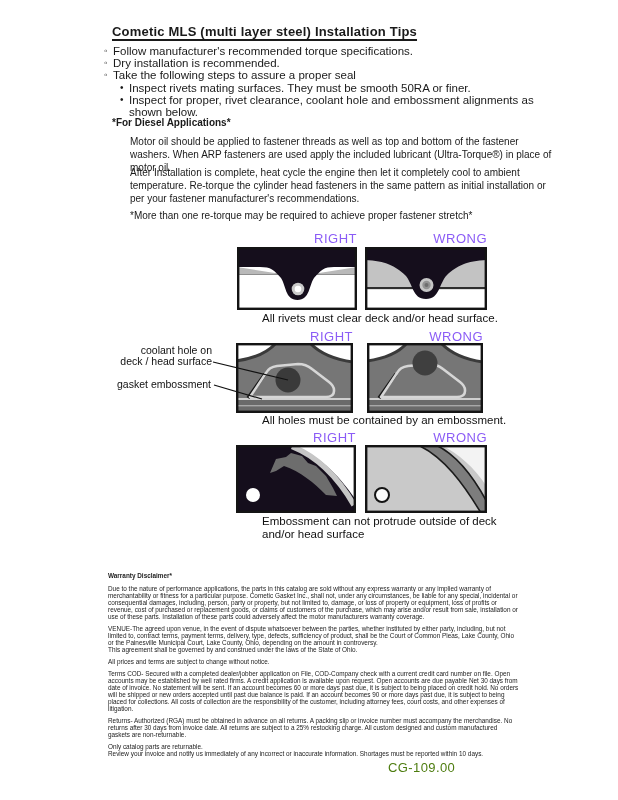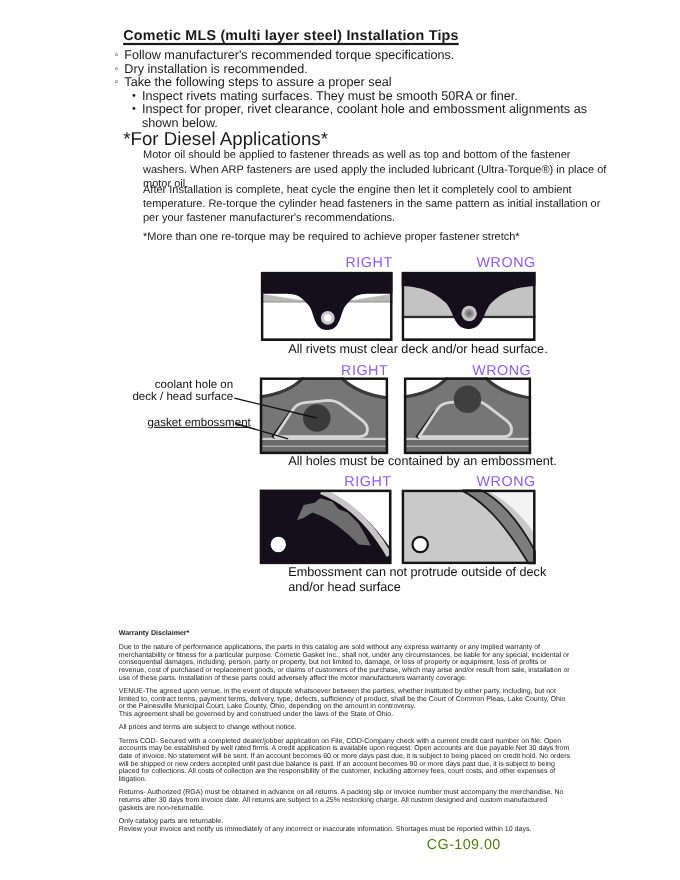--- a/index.html
+++ b/index.html
@@ -10,21 +10,21 @@
   .abs{position:absolute;}
   .title{
     font-size:13px;font-weight:bold;letter-spacing:0.2px;
     text-decoration:underline;text-underline-offset:3px;text-decoration-thickness:1.5px;
   }
   .body-txt{font-size:10px;line-height:13.2px;margin-left:18px;}
   .bullets{font-size:11.5px;line-height:12.2px;}
   .b-row{display:flex;align-items:flex-start;}
   .b-marker{width:9px;flex:none;font-size:10px;line-height:12.2px;}
   .sub{margin-left:16px;}
-  .sec-head{font-size:17px;font-weight:normal;}
+  .sec-head{font-size:10px;font-weight:bold;}
   .fig-label{font-size:13px;text-align:right;letter-spacing:0.5px;color:#8b5cf6;}
   .dbox{box-sizing:border-box;}
   .dbox svg{display:block;}
   .caption{font-size:11.5px;line-height:12.5px;color:#111;white-space:pre-line;margin-left:24px;}
   .side-label{font-size:10.5px;line-height:11px;text-align:right;white-space:pre-line;color:#111;}
   .fineprint{font-size:6.4px;line-height:7px;color:#1c1c1c;width:412px;}
   .fp-head{font-weight:bold;margin:0 0 6px 0;}
   .fp{margin:0 0 5px 0;white-space:pre-line;}
   .footer-code{font-size:13px;letter-spacing:0.4px;color:#4d7c0f;}
 </style>
@@ -93,21 +93,21 @@
     </svg>
   </div>
 
   <div class="abs caption" style="left:238px;top:312px;width:300px;">All rivets must clear deck and/or head surface.</div>
 
   <div class="abs fig-label" style="left:236px;top:329px;width:117px;">RIGHT</div>
   <div class="abs fig-label" style="left:367px;top:329px;width:116px;">WRONG</div>
 
   <div class="abs side-label" style="left:96px;top:345px;width:116px;">coolant hole on
 deck / head surface</div>
-  <div class="abs side-label" style="left:112px;top:379px;width:116px;text-decoration:underline;">gasket embossment</div>
+  <div class="abs side-label" style="left:95px;top:379px;width:116px;">gasket embossment</div>
 
   <div class="abs dbox" style="left:236px;top:343px;width:117px;height:70px;">
     <svg width="117" height="70" viewBox="0 0 117 70">
       <rect width="117" height="70" fill="#ffffff"></rect>
       <path d="M0,18 Q28,14 40,0 L74,0 Q88,15 117,19 L117,70 L0,70 Z" fill="#767676"></path>
       <path d="M0,18 Q28,14 40,0" fill="none" stroke="#3a3a3a" stroke-width="3"></path>
       <path d="M74,0 Q88,15 117,19" fill="none" stroke="#3a3a3a" stroke-width="3"></path>
       <rect y="55" width="117" height="2" fill="#cfcfcf"></rect>
       <rect y="57" width="117" height="13" fill="#6a6a6a"></rect>
       <rect y="62" width="117" height="1.4" fill="#a8a8a8"></rect>

